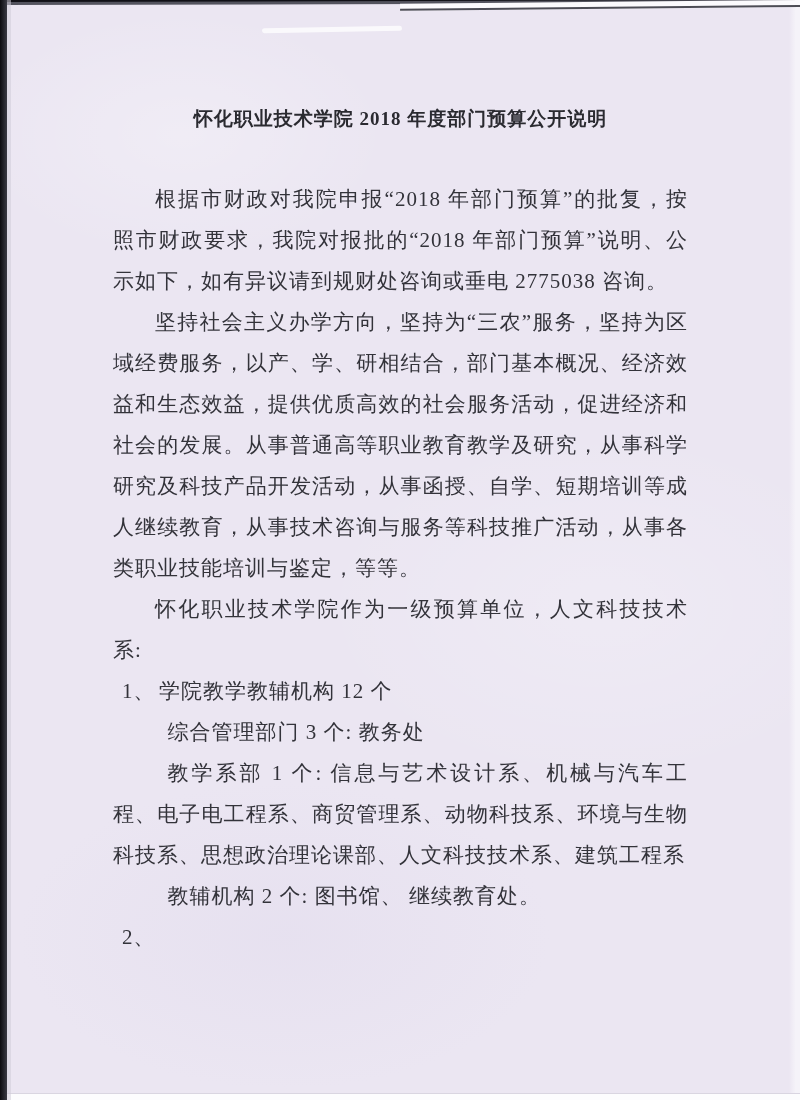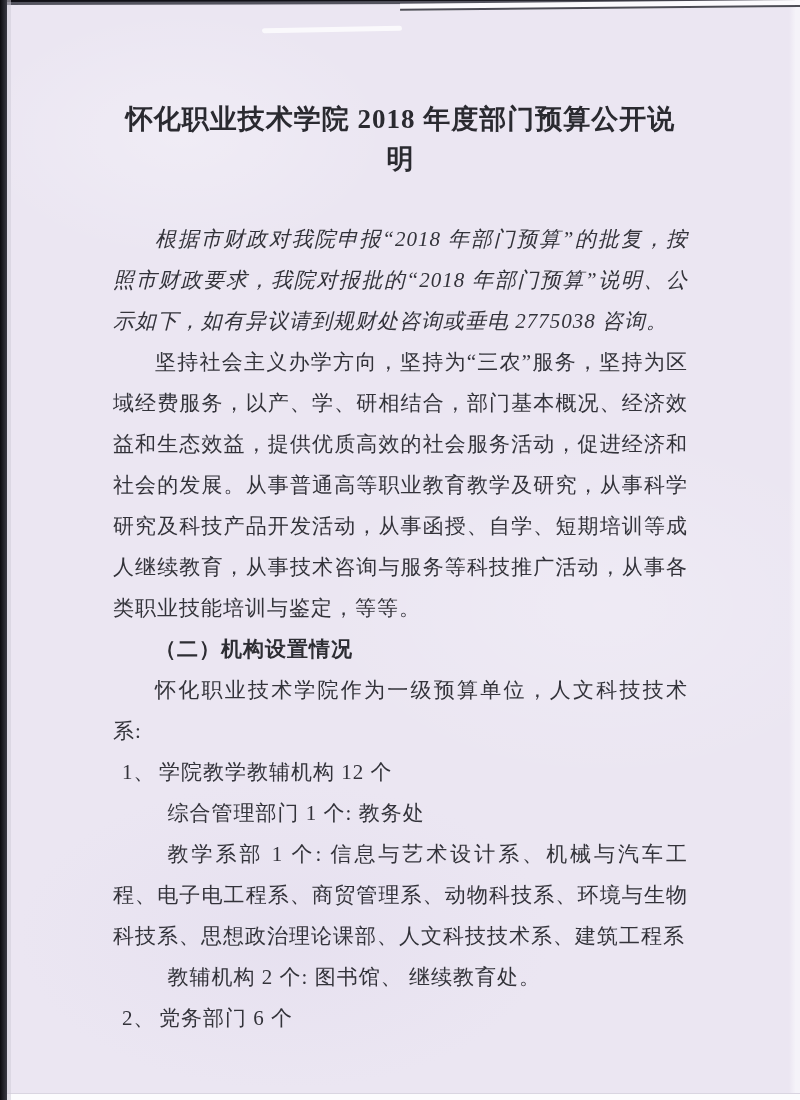--- a/index.html
+++ b/index.html
@@ -56,34 +56,34 @@
   
   .content {
     position: relative;
     padding: 0 112px 0 106px;
     color: #33333a;
     z-index: 1;
   }
   .doc-title {
     margin-top: 96px;
     text-align: center;
-    font-size: 27px;
+    font-size: 19px;
     line-height: 40px;
     font-weight: bold;
     color: #2a2a30;
     letter-spacing: 1px;
   }
   .body-text {
     font-size: 21px;
     line-height: 41px;
     letter-spacing: 1px;
     text-align: justify;
   }
   p.para { text-indent: 2em; }
-  .intro { margin-top: 40px; font-style: italic; }
+  .intro { margin-top: 40px; }
   .heading {
     font-weight: bold;
     text-indent: 2em;
     color: #2d2d33;
   }
   .sub-line { text-indent: 2.6em; }
   .org-item { display: flex; }
   .org-item .num {
     flex: 0 0 46px;
     padding-left: 9px;
@@ -102,37 +102,35 @@
   <div class="content">
 
     <h1 class="doc-title">怀化职业技术学院 2018 年度部门预算公开说明</h1>
 
     <p class="body-text para intro">根据市财政对我院申报“2018 年部门预算”的批复，按照市财政要求，我院对报批的“2018 年部门预算”说明、公示如下，如有异议请到规财处咨询或垂电 2775038 咨询。</p>
 
 
 
     <p class="body-text para">坚持社会主义办学方向，坚持为“三农”服务，坚持为区域经费服务，以产、学、研相结合，部门基本概况、经济效益和生态效益，提供优质高效的社会服务活动，促进经济和社会的发展。从事普通高等职业教育教学及研究，从事科学研究及科技产品开发活动，从事函授、自学、短期培训等成人继续教育，从事技术咨询与服务等科技推广活动，从事各类职业技能培训与鉴定，等等。</p>
 
-    <p class="body-text heading">（二）机构设置情况</p>
 
     <p class="body-text para">怀化职业技术学院作为一级预算单位，人文科技技术系:</p>
 
     <div class="body-text org-item">
       <span class="num">1、</span>
       <span>学院教学教辅机构 12 个</span>
     </div>
 
-    <p class="body-text sub-line">综合管理部门 1 个: 教务处</p>
+    <p class="body-text sub-line">综合管理部门 3 个: 教务处</p>
 
     <p class="body-text sub-line">教学系部 1 个: 信息与艺术设计系、机械与汽车工程、电子电工程系、商贸管理系、动物科技系、环境与生物科技系、思想政治理论课部、人文科技技术系、建筑工程系</p>
 
     <p class="body-text sub-line">教辅机构 2 个: 图书馆、 继续教育处。</p>
 
     <div class="body-text org-item">
       <span class="num">2、</span>
-      <span>党务部门 6 个</span>
     </div>
 
   </div>
 </div>
 
 <div class="edge-right"></div>
 <div class="edge-bottom"></div>
 
 </body></html>

